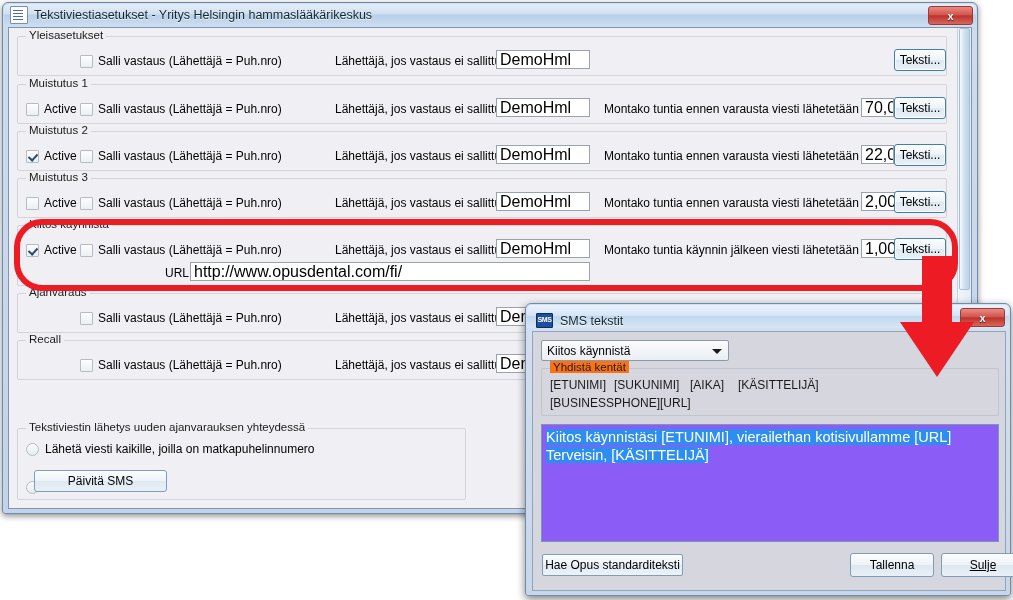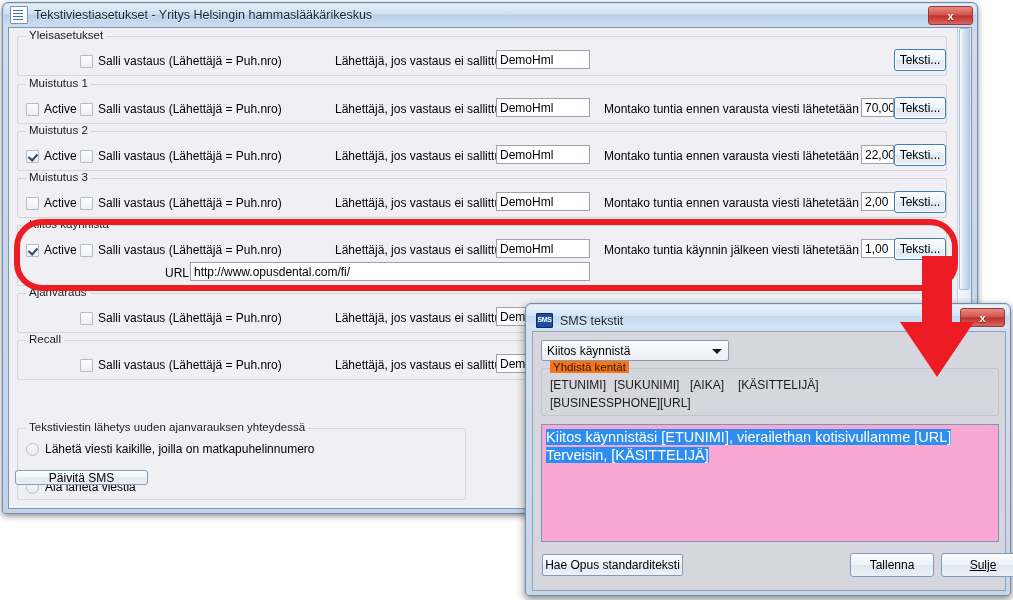--- a/index.html
+++ b/index.html
@@ -89,21 +89,21 @@
     position:relative;box-sizing:border-box;cursor:pointer;
   }
   .cb.checked:after{
     content:"";position:absolute;left:3px;top:1px;width:4px;height:7px;
     border:solid #2b4c70;border-width:0 2px 2px 0;transform:rotate(42deg);
   }
   .cbtext{margin-left:5px;font-size:12px;white-space:nowrap;}
   .lbl{font-size:12px;white-space:nowrap;}
   .tbox{
     background:#fff;border:1px solid #9aa2ab;box-sizing:border-box;
-    font-size:12px;padding:1px 3px;line-height:16px;height:19px;
+    font-size:16px;padding:1px 3px;line-height:16px;height:19px;
     font-family:"Liberation Sans", sans-serif;color:#000;
     overflow:hidden;white-space:nowrap;
   }
   .btn{
     background:linear-gradient(180deg,#fbfdfe 0%,#eef3f8 48%,#dfe8f1 52%,#e9f0f7 100%);
     border:1px solid #7f9db9;border-radius:3px;
     font-size:12px;display:flex;align-items:center;justify-content:center;
     box-sizing:border-box;cursor:pointer;color:#000;
   }
   .btn.focusring{box-shadow:inset 0 0 0 1px #fff;border-color:#3c7fb1;}
@@ -172,21 +172,21 @@
     border-top:5px solid #1a1a1a;
   }
   #fields-group{
     position:absolute;left:8px;top:36px;width:458px;height:48px;
     border:1px solid #bfc5cd;border-radius:2px;box-sizing:border-box;
   }
   #fields-group .grouplabel{background:#f97316;}
   .fieldtag{font-size:12px;color:#1a1a1a;white-space:nowrap;}
   #sms-textarea{
     position:absolute;left:8px;top:92px;width:458px;height:118px;
-    background:#f9a8d4;border:1px solid #7f96b2;box-sizing:border-box;
+    background:#8b5cf6;border:1px solid #7f96b2;box-sizing:border-box;
     padding:3px 4px;overflow:hidden;
   }
   #sms-textarea .selhl{
     background:#2d8ef0;color:#fff;font-size:14.5px;line-height:18px;
     box-decoration-break:clone;-webkit-box-decoration-break:clone;
   }
   #sms-btn-std{
     position:absolute;left:9px;top:222px;width:141px;height:22px;
     background:linear-gradient(180deg,#fbfdfe,#eef3f8 48%,#e1eaf3 52%,#edf2f8);
     border:1px solid #7f9db9;border-radius:2px;box-sizing:border-box;
@@ -321,21 +321,21 @@
       <div class="row" style="left:8px;top:10px;">
         <span class="radio"></span>
         <span class="radiotext">Lähetä viesti kaikille, joilla on matkapuhelinnumero</span>
       </div>
       <div class="row" style="left:8px;top:48px;">
         <span class="radio"></span>
         <span class="radiotext">Älä lähetä viestiä</span>
       </div>
     </div>
 
-    <div class="btn" style="position:absolute;left:6px;top:442px;width:133px;height:15px;">Päivitä SMS</div>
+    <div class="btn" style="position:absolute;left:25px;top:442px;width:133px;height:22px;">Päivitä SMS</div>
 
     <div id="main-scroll-track">
       <div id="main-scroll-thumb"></div>
     </div>
   </div>
 </div>
 
 <div id="red-highlight"></div>
 
 <div id="sms-dialog">

